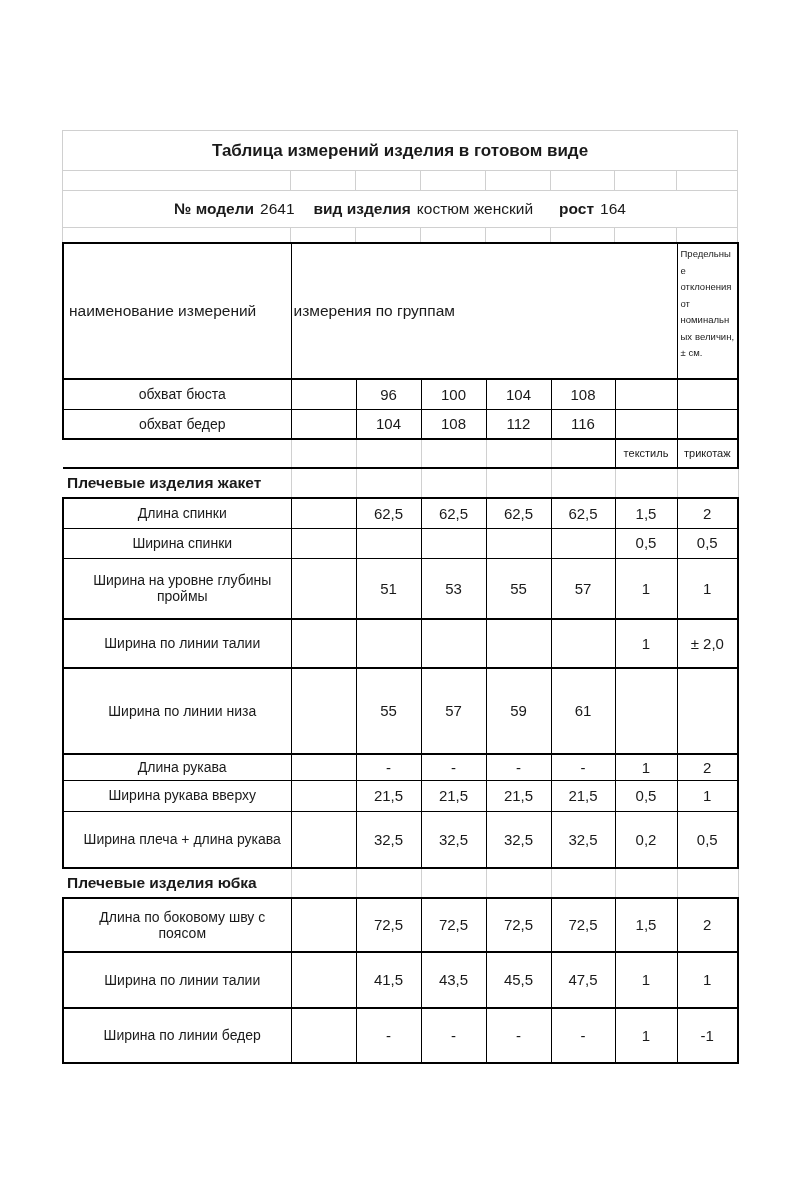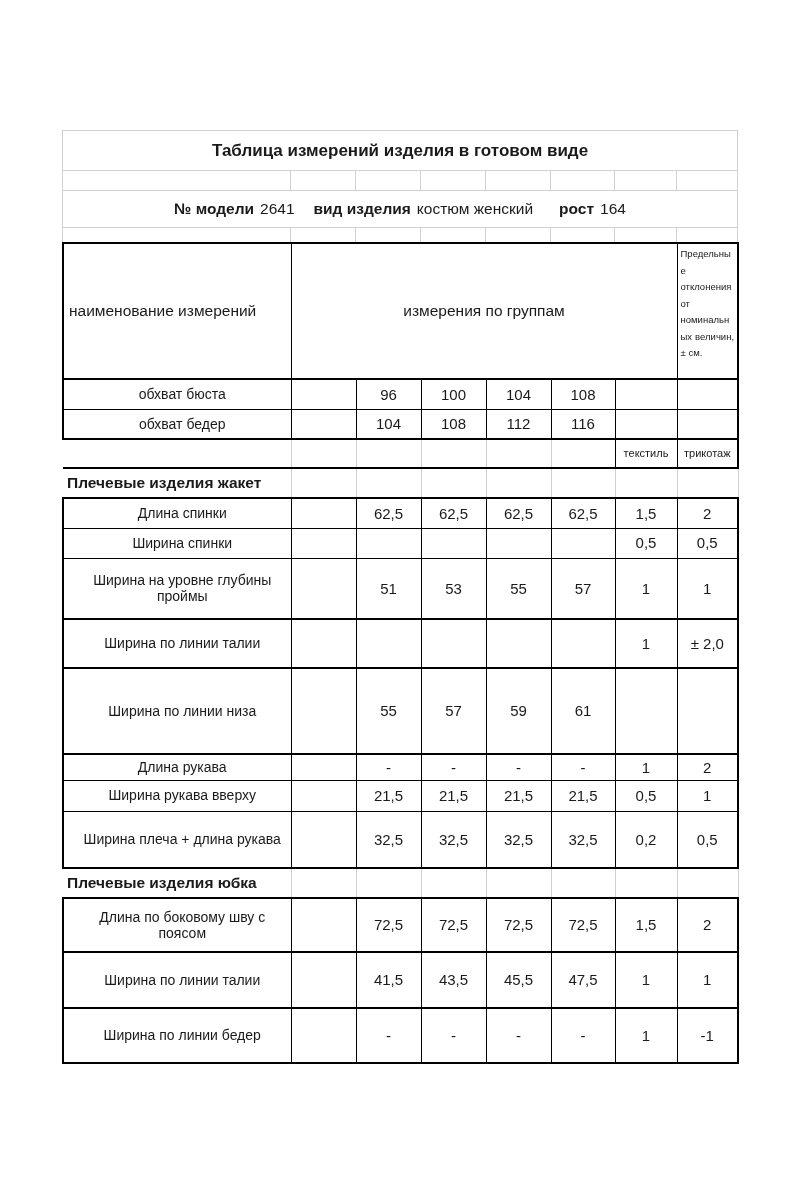--- a/index.html
+++ b/index.html
@@ -24,21 +24,21 @@
 
   
   .main{left:62px;top:242px;width:675px;}
   .main td{border:1px solid #000;}
   .main td.first{border-left-width:2px;}
   .main td.last{border-right-width:2px;margin-left:28px;}
   .main tr.tb > td{border-bottom-width:2px;}
   .main tr.hdr > td{border-top-width:2px;border-bottom-width:2px;}
 
   .hname{text-align:left;padding-left:5px;font-size:15.5px;}
-  .hgroups{text-align:center;font-size:15.5px;}
+  .hgroups{font-size:15.5px;}
   .htol{
     font-size:9.5px;line-height:16.5px;vertical-align:top;
     text-align:justify;padding:2px 3px;
     overflow-wrap:break-word;word-break:break-word;
   }
 
   .name{text-align:center;padding:2px 2px 2px 12px;font-size:14px;}
   .c{text-align:center;}
   .small{font-size:11px;text-align:center;}
 

